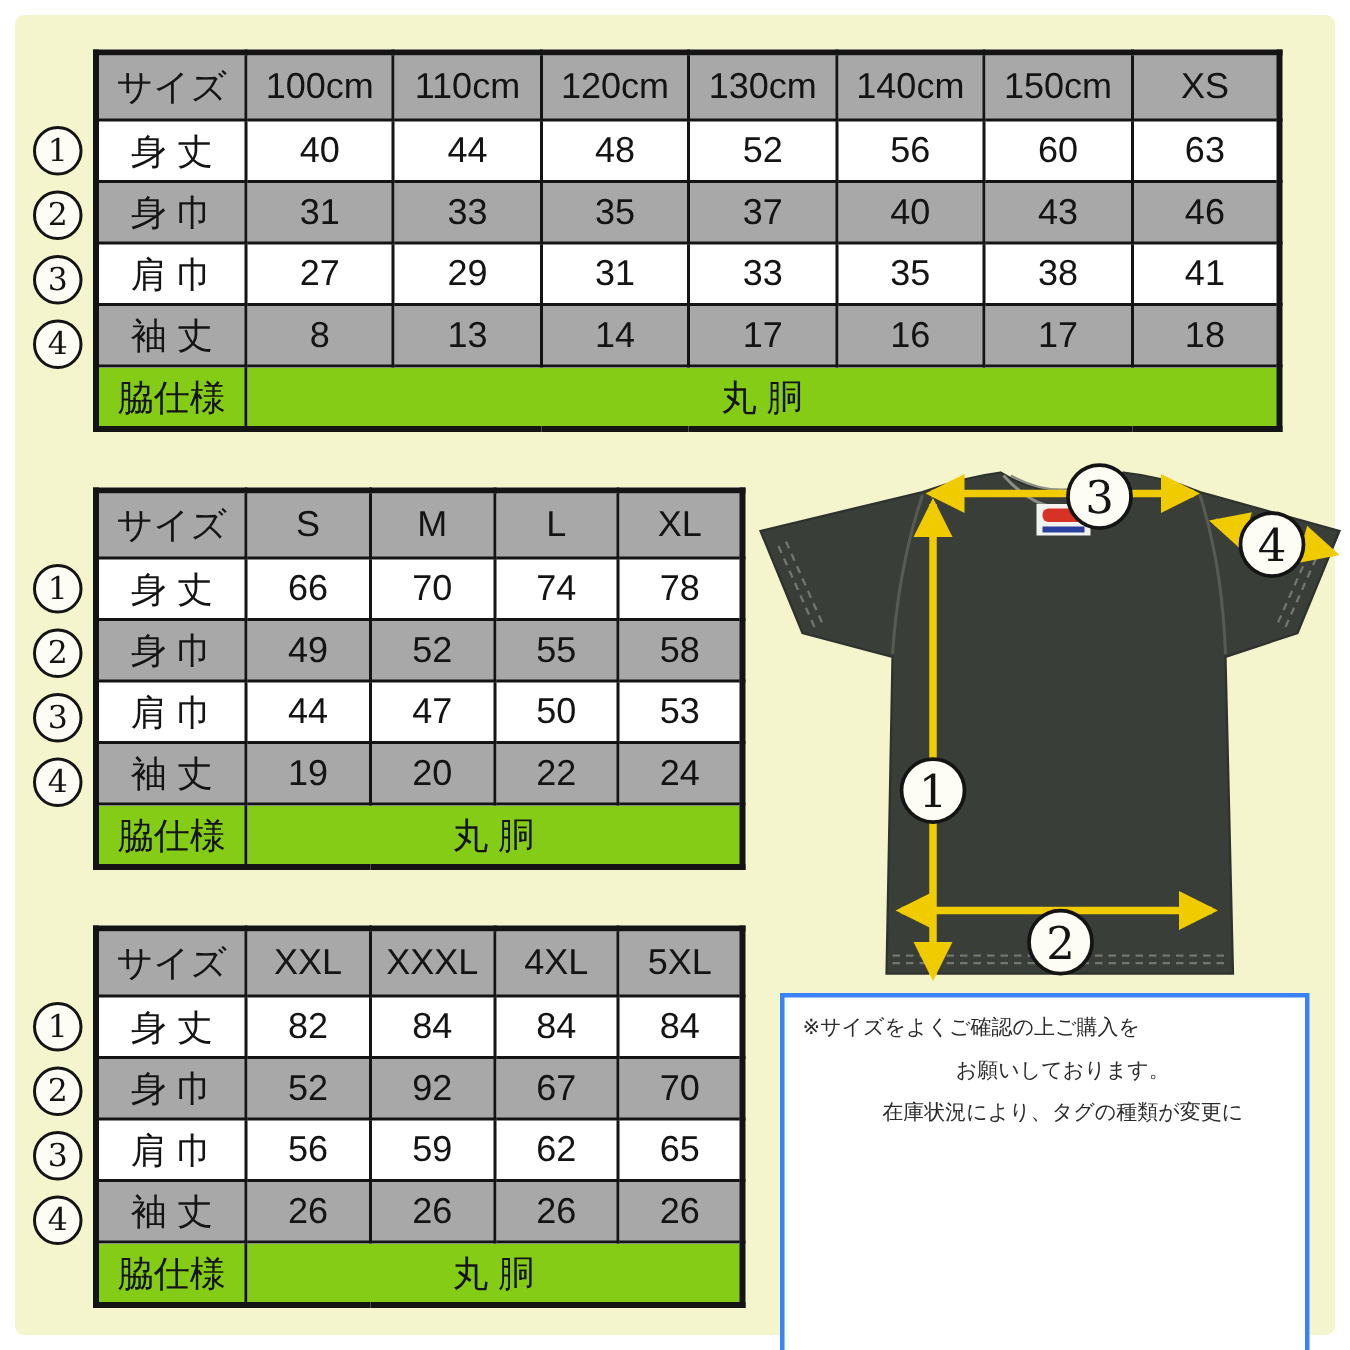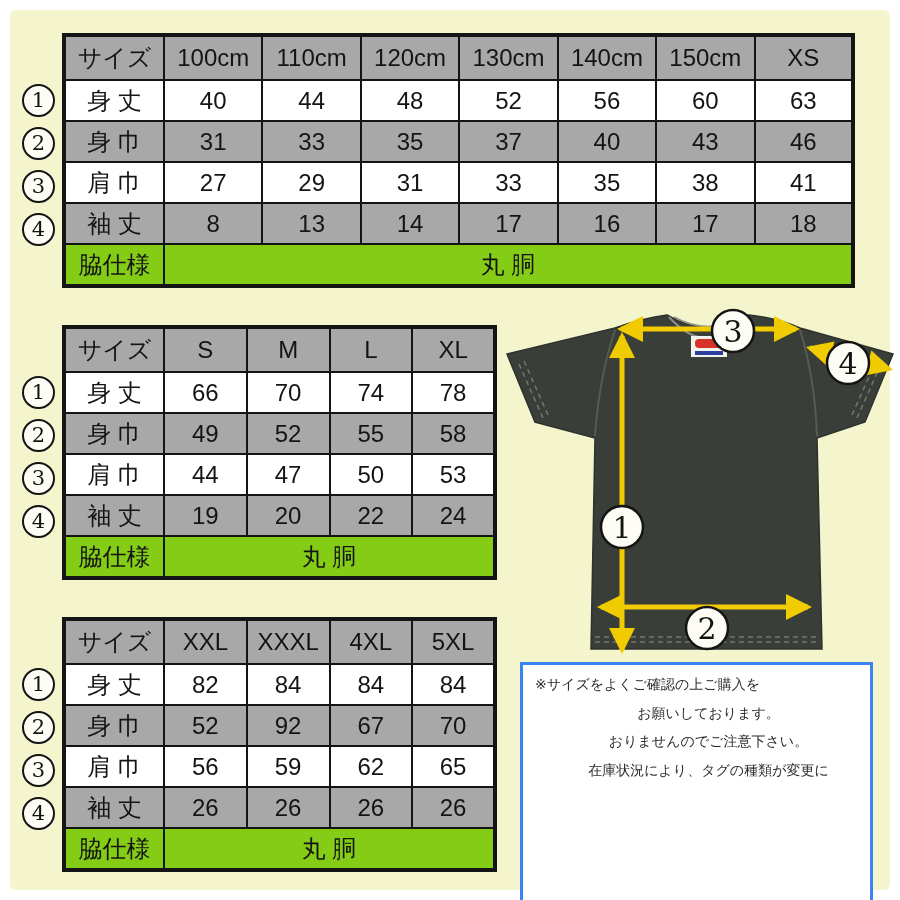--- a/index.html
+++ b/index.html
@@ -330,17 +330,16 @@
       <g>
         <circle cx="343" cy="57" r="21" fill="#fdfdf6" stroke="#141414" stroke-width="2.5"></circle>
         <text x="343" y="68" text-anchor="middle" font-family="DejaVu Serif, serif" font-size="30" fill="#141414">4</text>
       </g>
     </svg>
   </div>
 
   <div class="notice">
     <span class="line">※サイズをよくご確認の上ご購入を</span>
     <span class="line indent">お願いしております。</span>
-    <span class="line indent">おりませんのでご注意下さい。</span>
     <span class="line indent">在庫状況により、タグの種類が変更に</span>
 
   </div>
 </div>
 
 </body></html>

